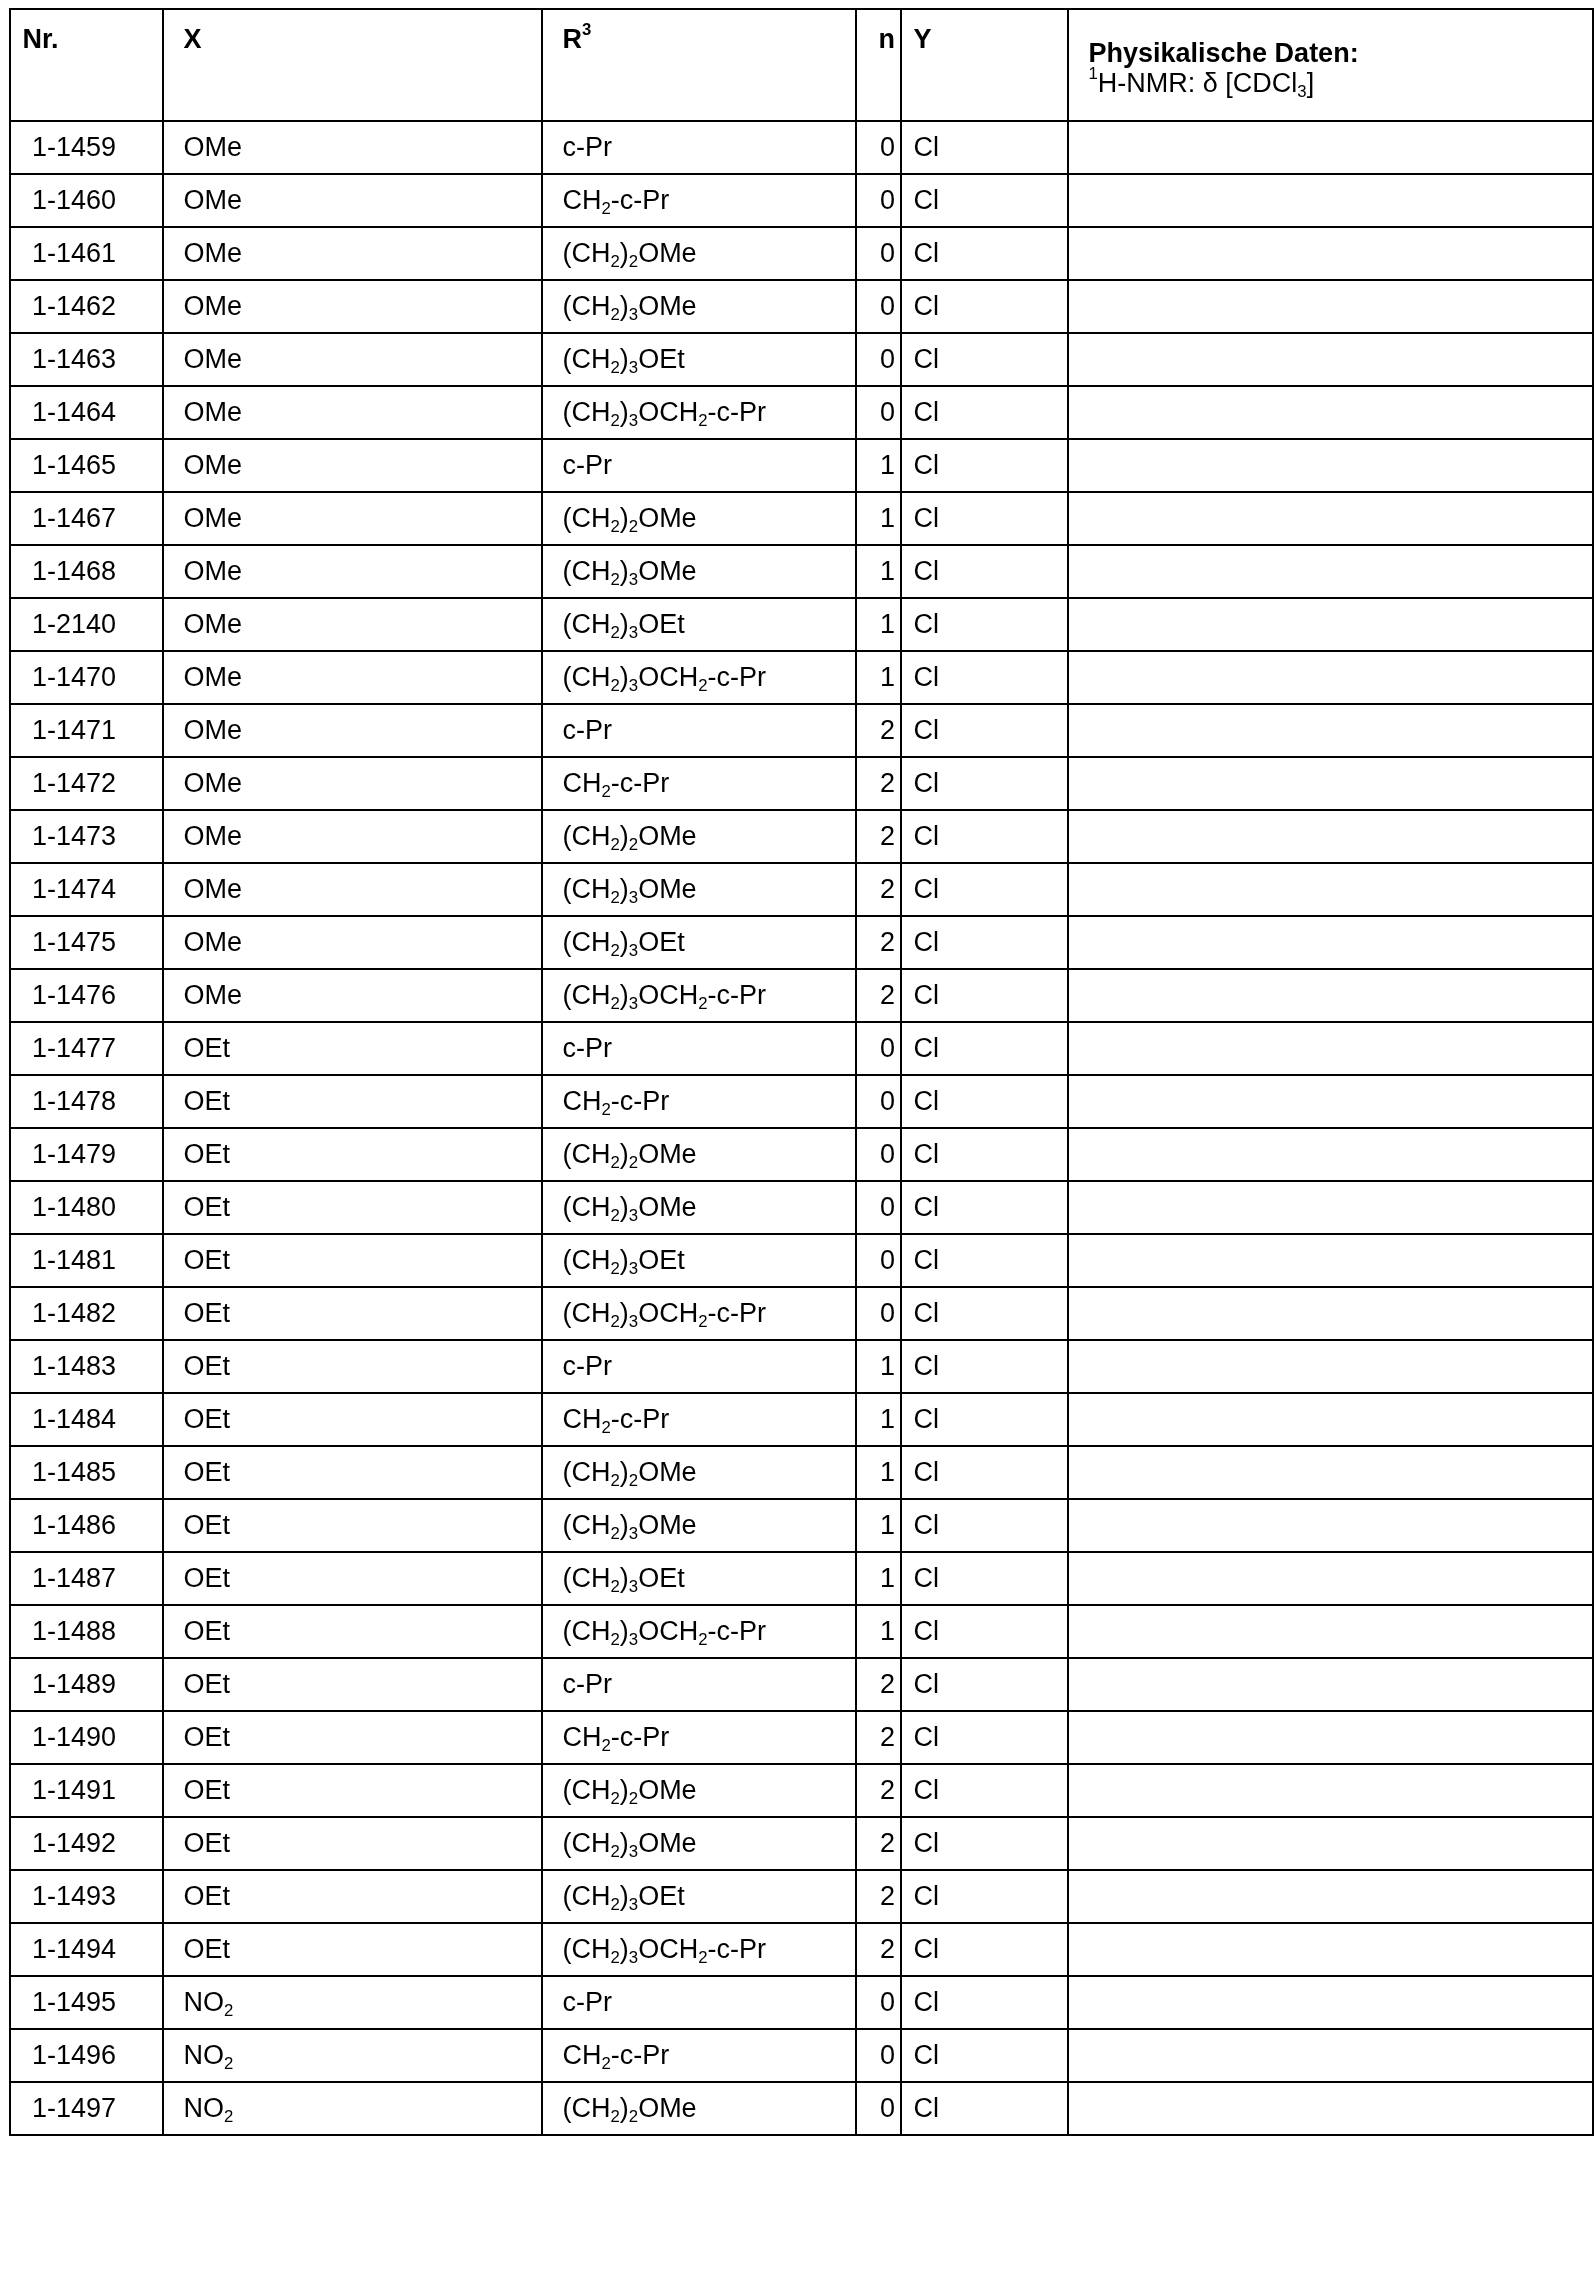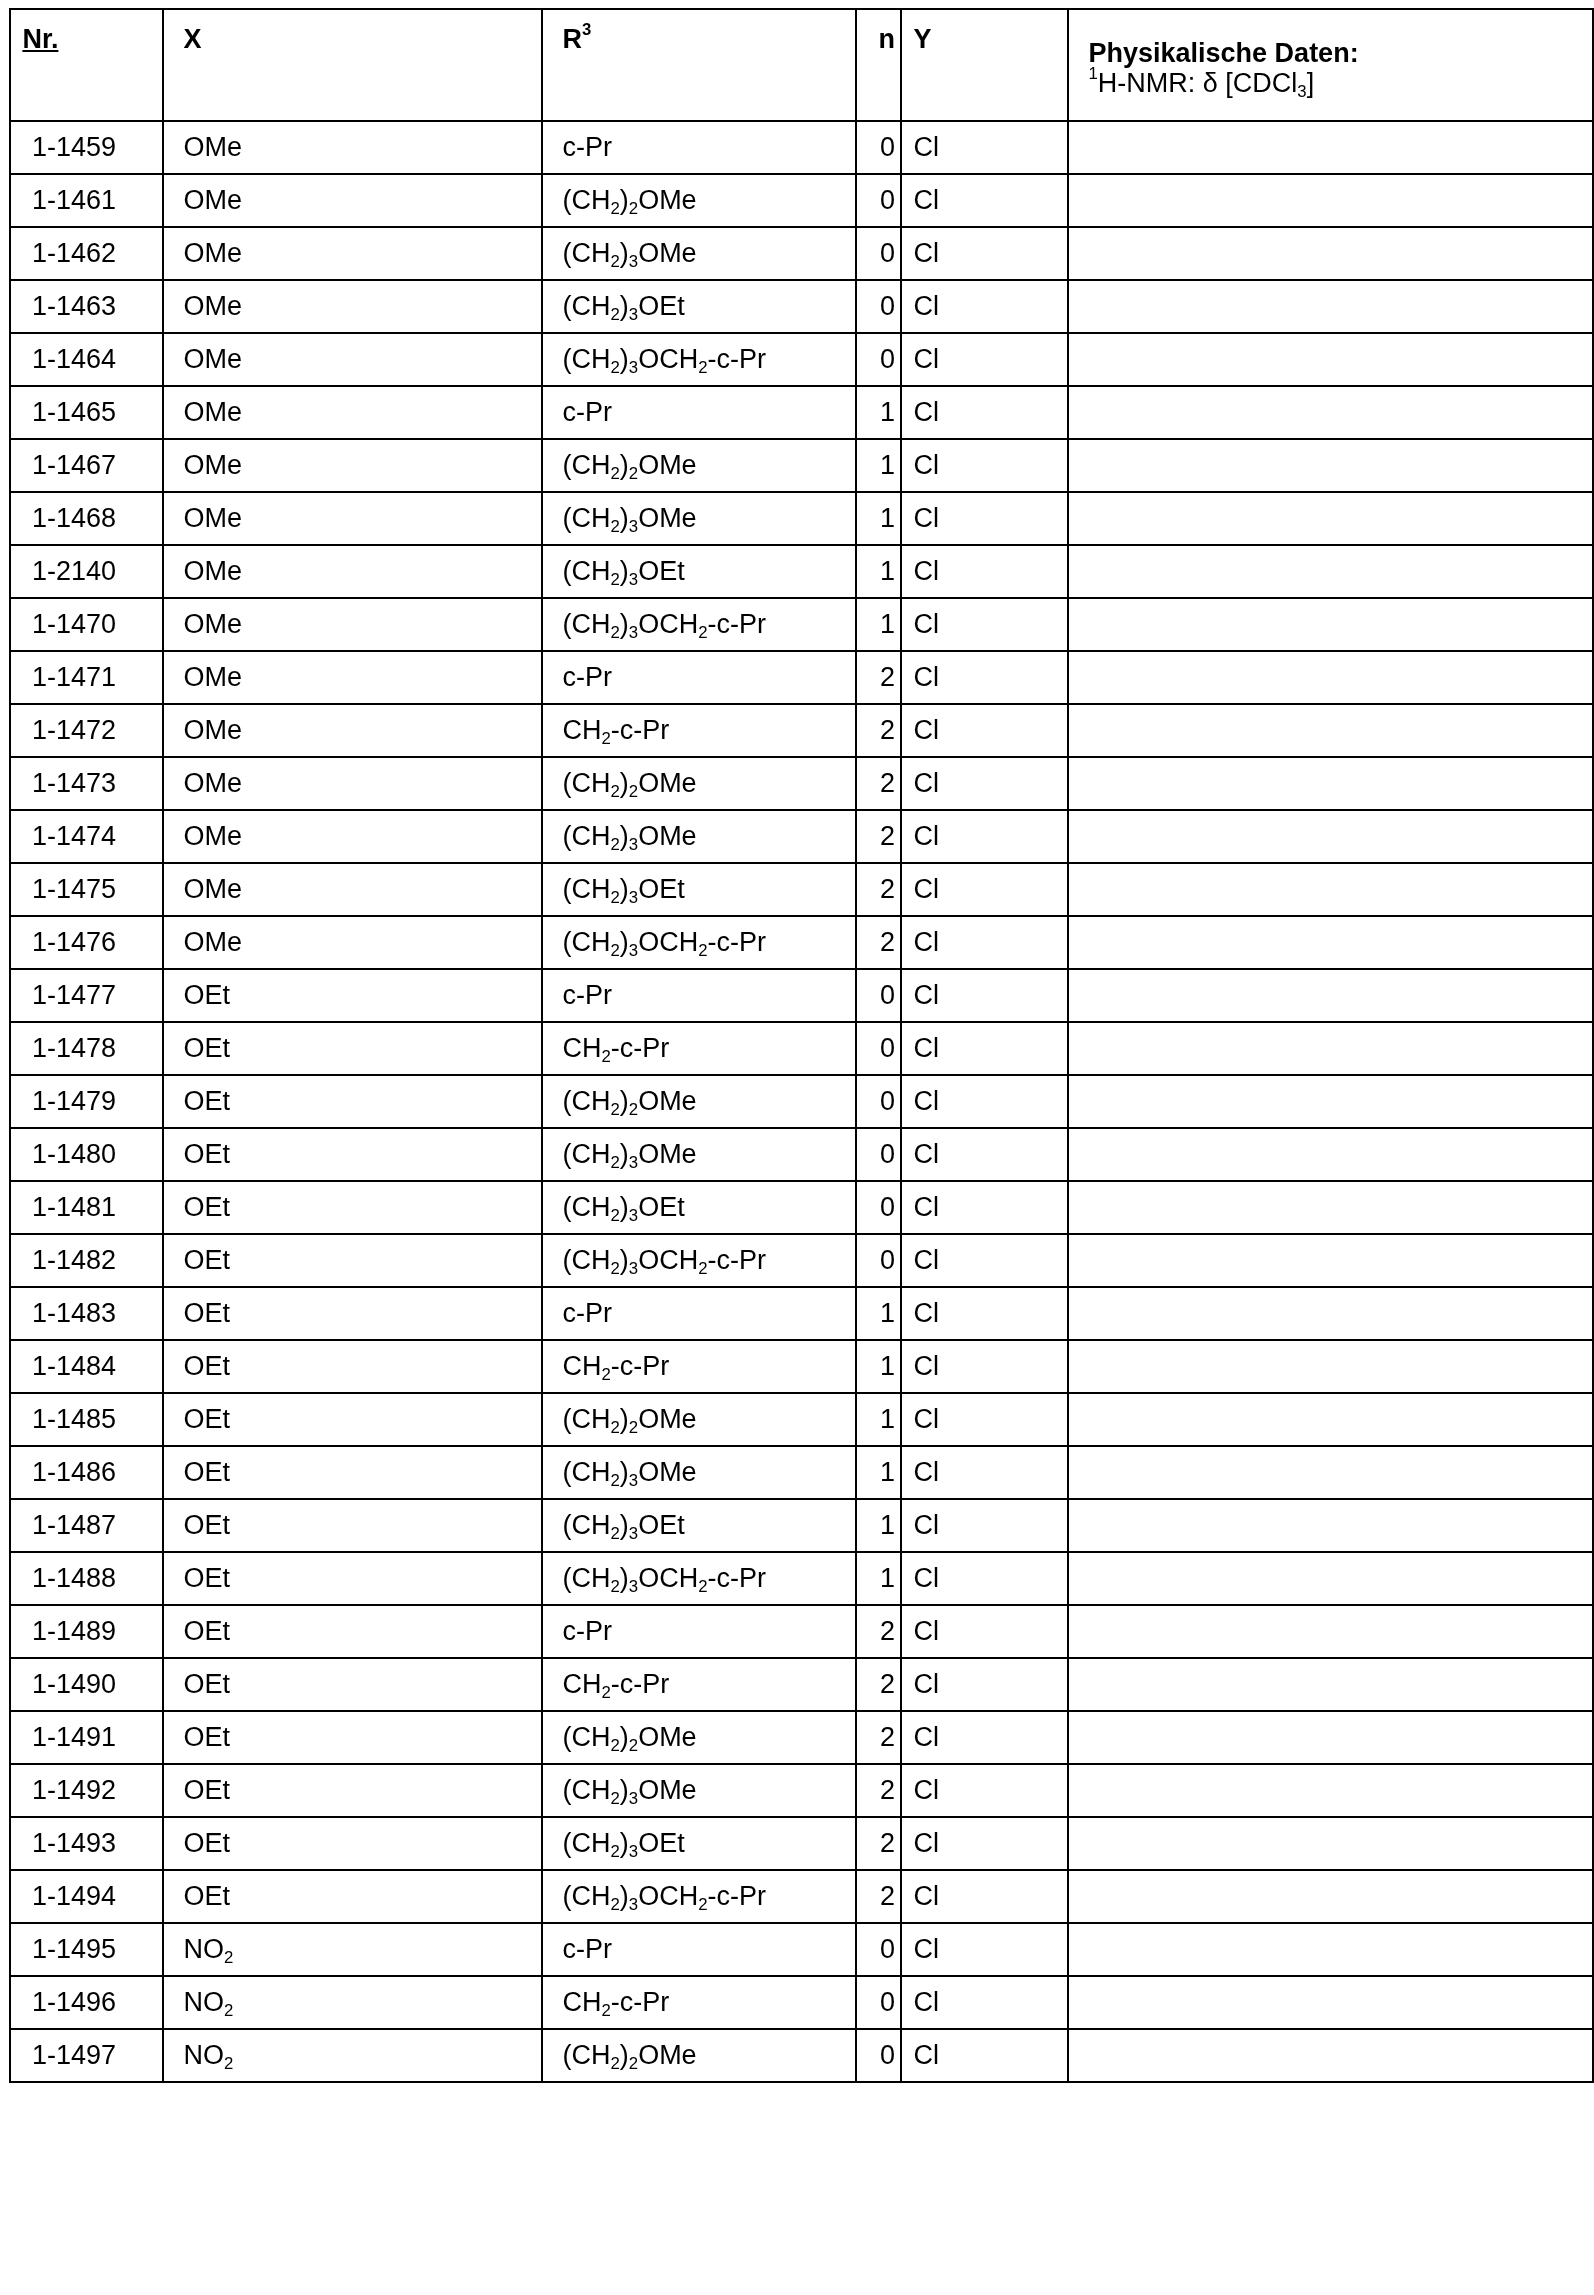--- a/index.html
+++ b/index.html
@@ -6,21 +6,21 @@
   body { width:1594px; height:2295px; position:relative; font-family:"Liberation Sans", sans-serif; color:#000; }
   table.doc {
     position:absolute; left:9px; top:8px;
     width:1584px; border-collapse:collapse; table-layout:fixed;
   }
   table.doc td, table.doc th {
     border:2.4px solid #000; padding:0 0 0 19.5px; text-align:left; vertical-align:middle;
     font-size:27px; font-weight:normal; line-height:1.1; white-space:nowrap; overflow:hidden;
   }
   table.doc th { vertical-align:top; font-weight:bold; padding-top:14.6px; height:81px; }
-  table.doc th.nr { padding-left:11.4px;text-decoration:underline; }
+  table.doc th.nr { padding-left:11.4px; }
   table.doc td.nr { padding-left:21px; }
   table.doc tr.row td { height:51px; }
   table.doc td.n, table.doc th.n { padding-left:0; text-align:right; padding-right:4.9px; }
   table.doc td.y, table.doc th.y { padding-left:11.4px; }
   table.doc th.phys { padding-top:29px; }
   .phys-sub { font-weight:normal; display:block; }
   sub { font-size:0.62em; vertical-align:-0.3em; line-height:0; }
   sup { font-size:0.62em; vertical-align:0.8em; line-height:0; }
 </style>
 </head>
@@ -51,20 +51,28 @@
   <tbody id="rows">
   <tr class="row">
     <td class="nr">1-1459</td>
     <td>OMe</td>
     <td>c-Pr</td>
     <td class="n">0</td>
     <td class="y">Cl</td>
     <td></td>
   </tr>
 
+  <tr class="row">
+    <td class="nr">1-1460</td>
+    <td>OMe</td>
+    <td>CH<sub>2</sub>-c-Pr</td>
+    <td class="n">0</td>
+    <td class="y">Cl</td>
+    <td></td>
+  </tr>
 
   <tr class="row">
     <td class="nr">1-1461</td>
     <td>OMe</td>
     <td>(CH<sub>2</sub>)<sub>2</sub>OMe</td>
     <td class="n">0</td>
     <td class="y">Cl</td>
     <td></td>
   </tr>
 

